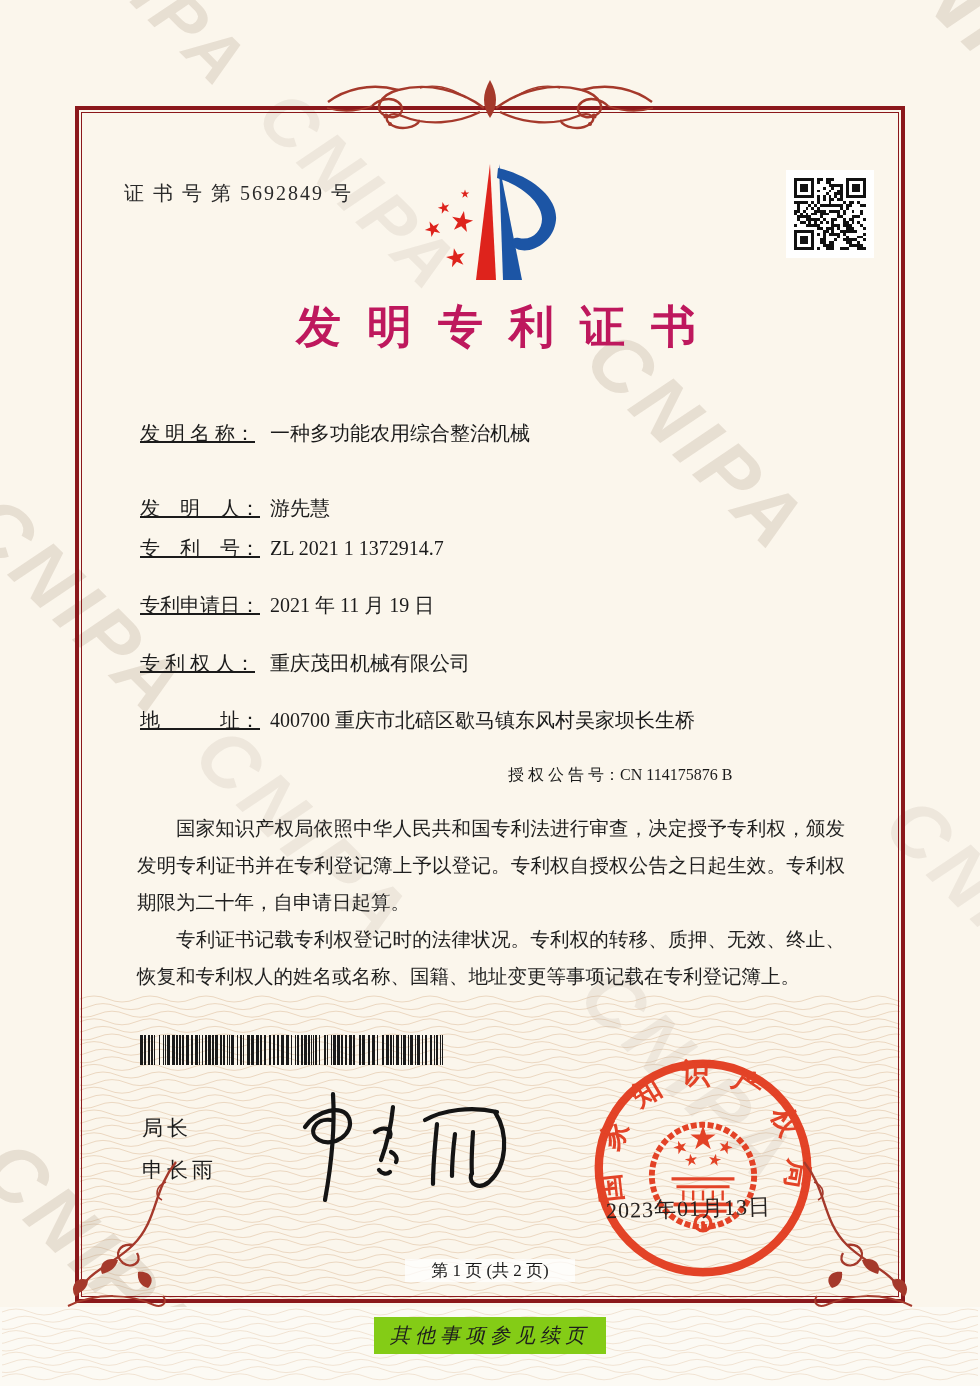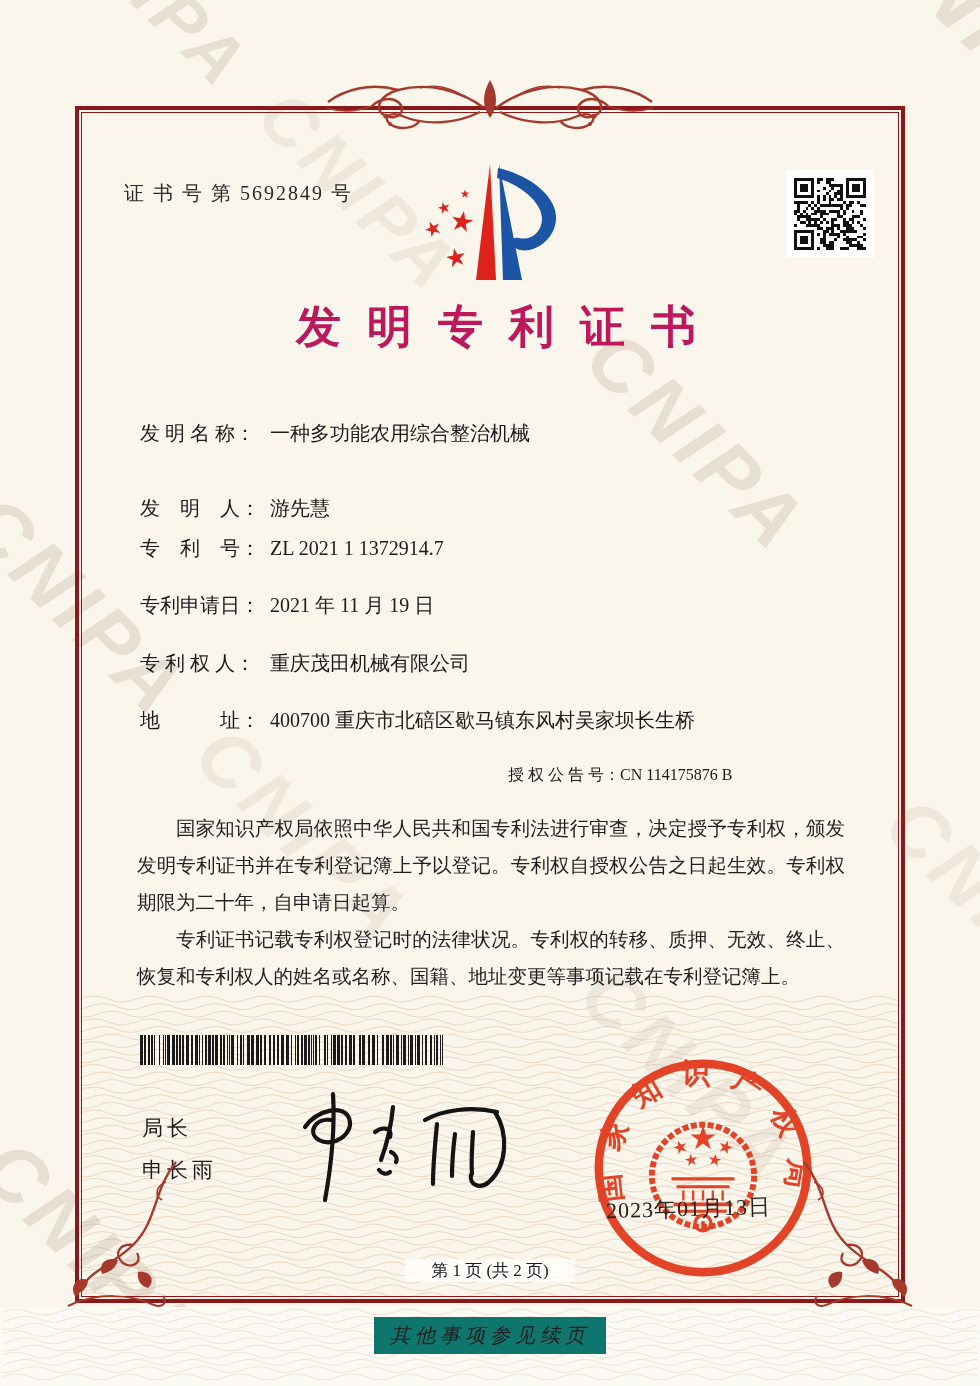--- a/index.html
+++ b/index.html
@@ -28,21 +28,21 @@
 
   
   .content{position:absolute;inset:0;z-index:3;}
   .cert-no{position:absolute;left:124px;top:172px;font-size:20px;letter-spacing:2px;color:#2a2a2a;margin-top:8px;}
   .logo{position:absolute;left:418px;top:152px;}
   .qr{position:absolute;left:786px;top:170px;width:88px;height:88px;background:#ffffff;
       padding:8px;box-sizing:border-box;}
   .title{position:absolute;left:0;top:297px;width:100%;text-align:center;font-size:45px;
          font-weight:bold;letter-spacing:26px;padding-left:38px;box-sizing:border-box;color:#be185d;}
   .row{position:absolute;left:140px;font-size:20px;white-space:nowrap;}
-  .row .lbl{display:inline-block;width:130px;white-space:pre;}
+  .row .lbl{display:inline-block;width:130px;white-space:pre;text-decoration:underline;}
   .row2{position:absolute;left:508px;font-size:16px;white-space:nowrap;}
   .row2 .lbl{white-space:pre;}
   .paras{position:absolute;left:137px;top:810px;width:708px;font-size:19.5px;line-height:37px;
          text-align:justify;color:#1f1f1f;}
   .paras p{margin:0;text-indent:2em;}
   .barcode{position:absolute;left:140px;top:1035px;}
   .barcode rect{fill:#1a1a1a;}
   .director-label{position:absolute;left:142px;top:1114px;font-size:21px;letter-spacing:4px;}
   .director-name{position:absolute;left:142px;top:1156px;font-size:21px;letter-spacing:4px;}
   .signature{position:absolute;left:275px;top:1082px;z-index:3;}
@@ -50,21 +50,21 @@
 
   .seal{position:absolute;left:585px;top:1050px;z-index:3;opacity:0.95;}
   .seal-ring-text{font-size:29px;font-weight:bold;letter-spacing:20px;fill:#e23a1d;
                   font-family:"Liberation Serif","DejaVu Serif",serif;}
   .seal-date{position:absolute;left:606px;top:1194px;font-size:22px;letter-spacing:1px;color:#262220;
              transform:rotate(-1.5deg);z-index:4;white-space:nowrap;}
 
   .page-info{position:absolute;left:0;top:1259px;width:100%;text-align:center;font-size:17px;z-index:3;}
   .page-info span{background:rgba(255,255,255,0.75);padding:2px 26px;}
   .cont-note{position:absolute;left:0;top:1317px;width:100%;text-align:center;z-index:3;}
-  .cont-note span{display:inline-block;background:#0f766e;padding:5px 16px;font-size:20px;
+  .cont-note span{display:inline-block;background:#84cc16;padding:5px 16px;font-size:20px;
                   letter-spacing:5px;font-style:italic;color:#1d1d1d;}
 </style>
 </head>
 <body>
 
 <div id="page">
 
   <div class="wm" style="left:30px;top:-50px;font-size:70px;">CNIPA</div>
   <div class="wm" style="left:830px;top:-30px;font-size:95px;">CNIPA</div>
   <div class="wm wm-light" style="left:235px;top:150px;font-size:72px;">CNIPA</div>

